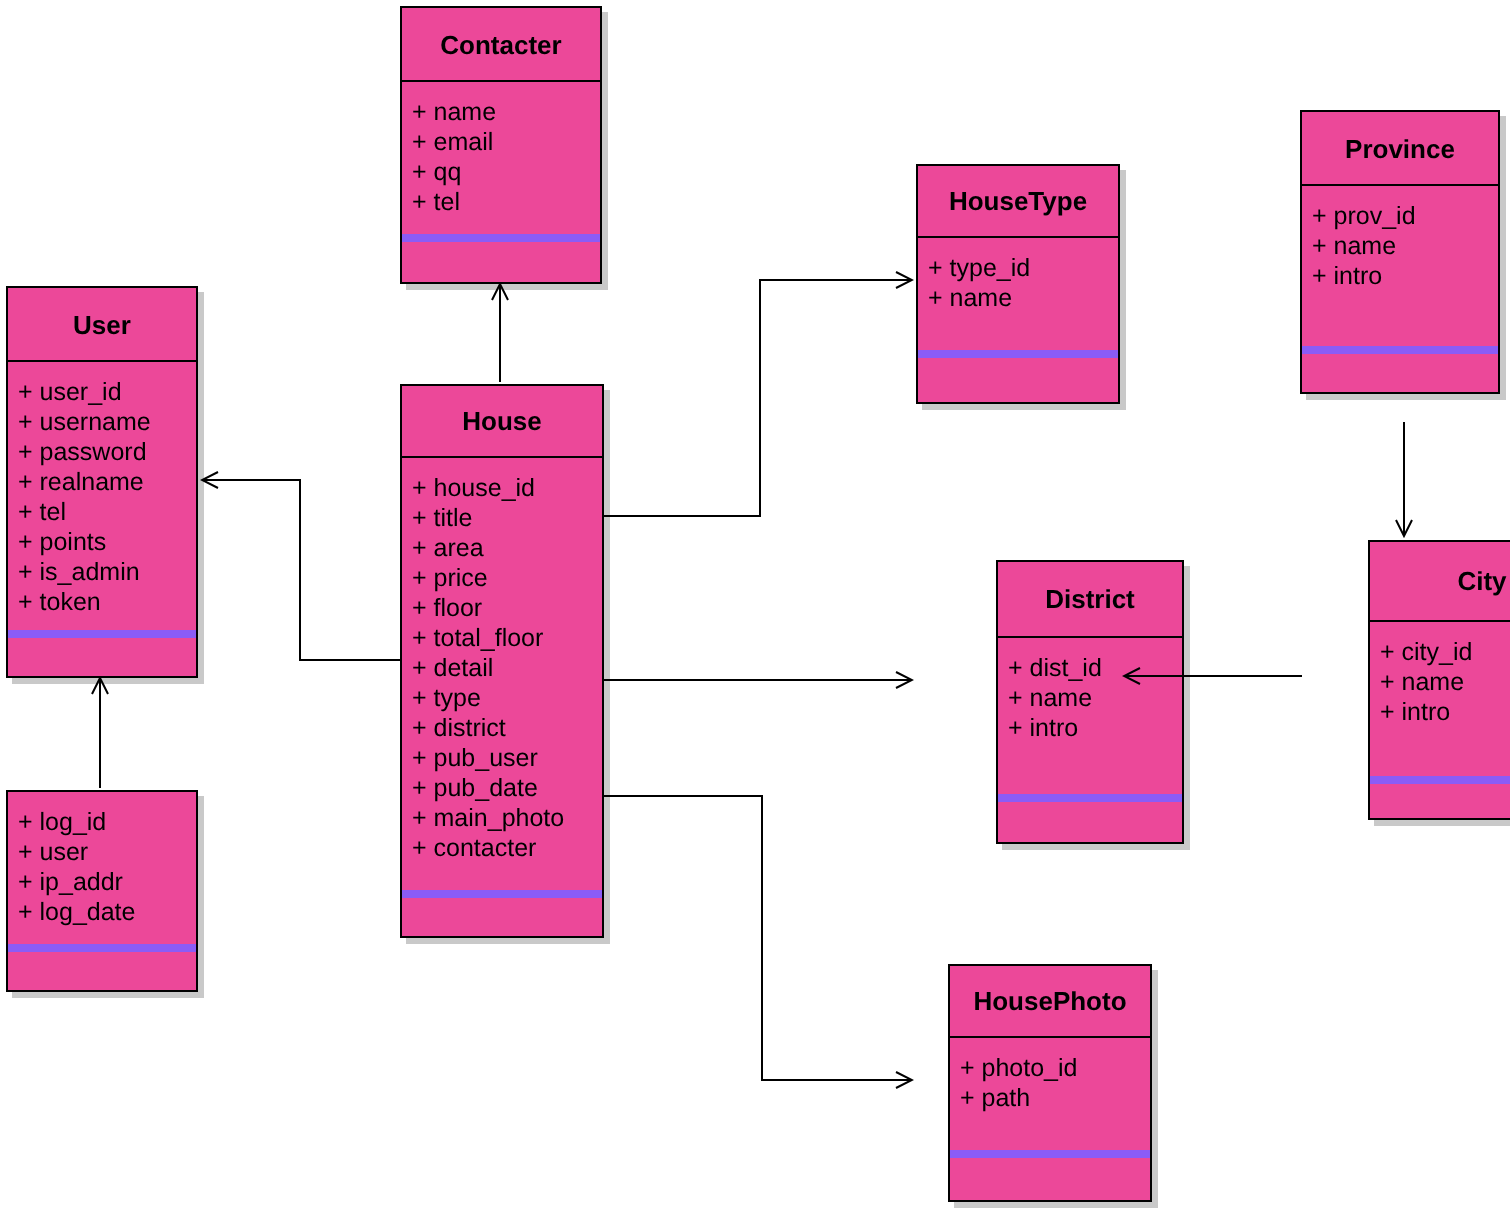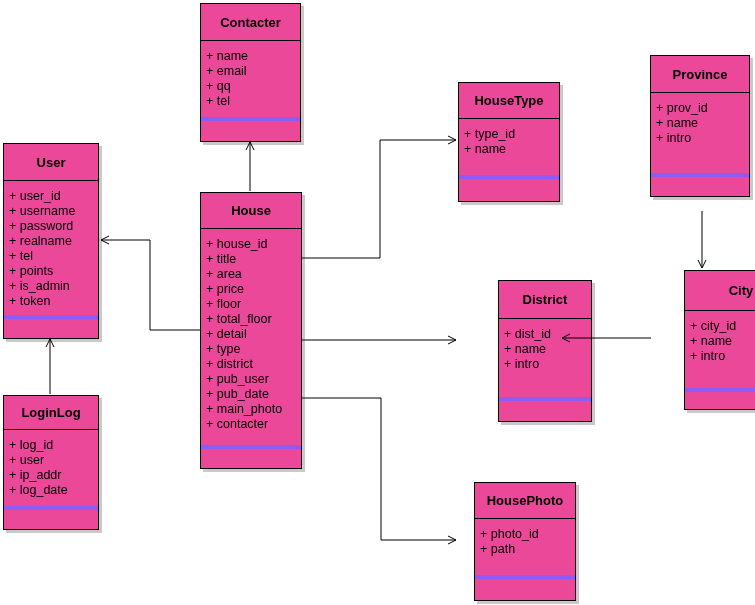--- a/index.html
+++ b/index.html
@@ -83,21 +83,20 @@
         <div class="attr">+ password</div>
         <div class="attr">+ realname</div>
         <div class="attr">+ tel</div>
         <div class="attr">+ points</div>
         <div class="attr">+ is_admin</div>
         <div class="attr">+ token</div>
       </div>
       <div class="empty" style="height: 19px;"></div>
     </div>
     <div class="class-box" style="left: 3px; top: 395px; width: 96px;">
-      <div class="title" style="height: 34px;">LoginLog</div>
       <div class="attrs" style="height: 80px;">
         <div class="attr">+ log_id</div>
         <div class="attr">+ user</div>
         <div class="attr">+ ip_addr</div>
         <div class="attr">+ log_date</div>
       </div>
       <div class="empty" style="height: 19px;"></div>
     </div>
     <div class="class-box" style="left: 200px; top: 192px; width: 102px;">
       <div class="title" style="height: 36px;">House</div>

